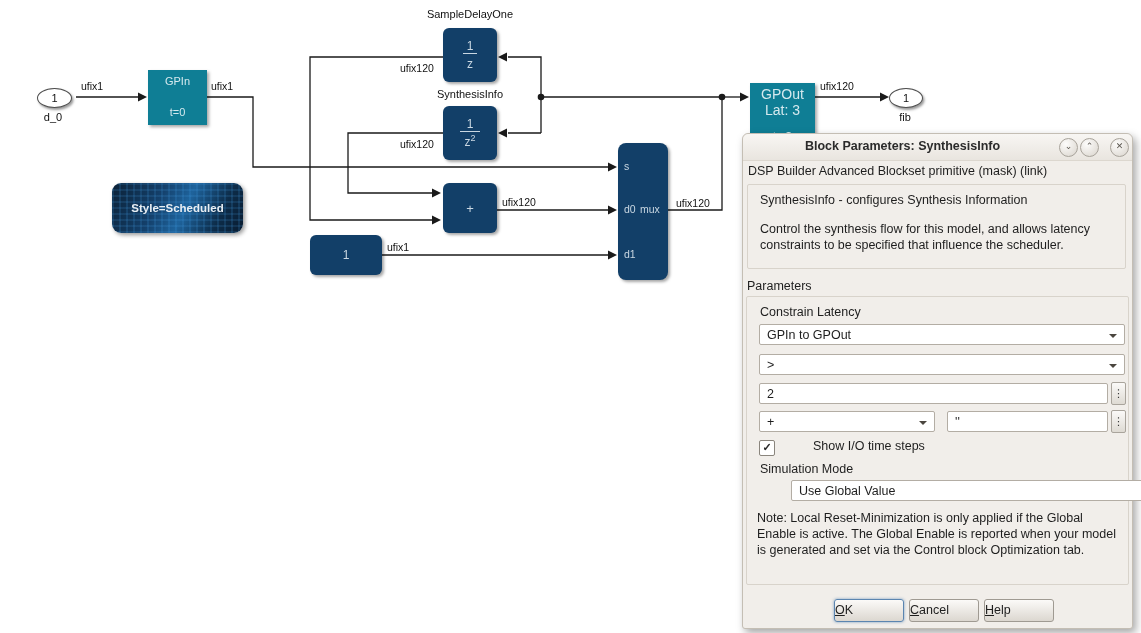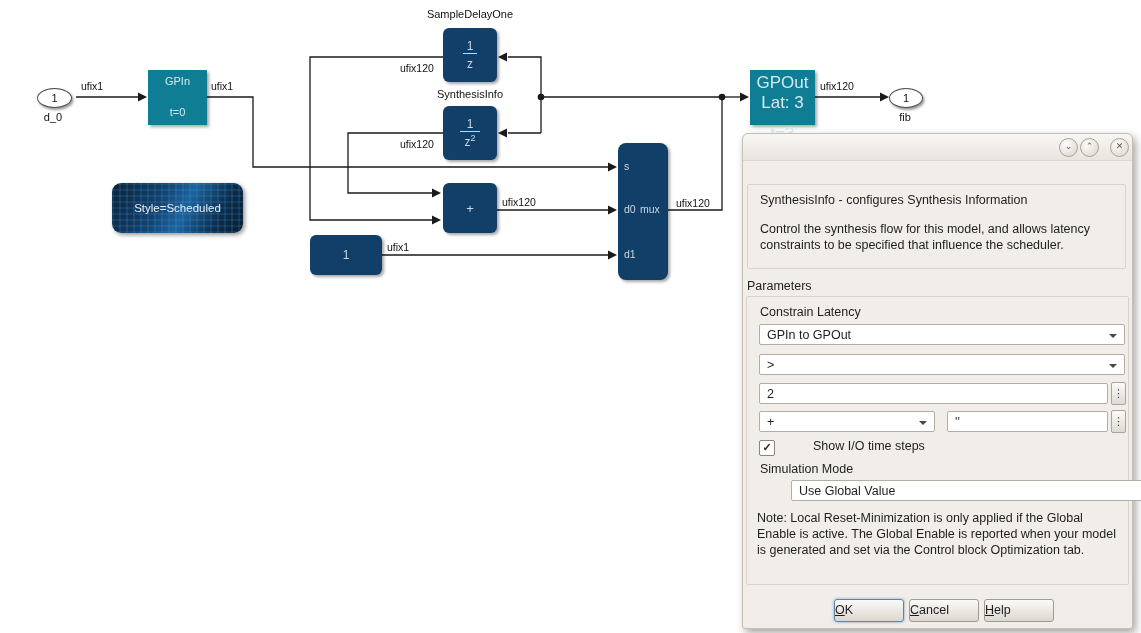--- a/index.html
+++ b/index.html
@@ -122,21 +122,21 @@
   <div class="blkname" style="left:390px;top:88px;width:160px;">SynthesisInfo</div>
   <div class="blk navy" style="left:443px;top:106px;width:54px;height:54px;
        display:flex;align-items:center;justify-content:center;">
     <div class="frac">
       <span>1</span>
       <span class="den"><span>z</span><sup>2</sup></span>
     </div>
   </div>
   <div class="siglabel" style="left:400px;top:138px;">ufix120</div>
 
-  <div class="annotation abs" style="left:112px;top:183px;width:131px;height:50px;">
+  <div class="annotation abs" style="left:112px;top:183px;width:131px;height:50px;font-weight:bold;">
     <span>Style=Scheduled</span>
   </div>
 
   <div class="blk navy" style="left:443px;top:183px;width:54px;height:50px;font-size:13px;
        display:flex;align-items:center;justify-content:center;">
     <span>+</span>
   </div>
   <div class="siglabel" style="left:502px;top:196px;">ufix120</div>
 
   <div class="blk navy" style="left:310px;top:235px;width:72px;height:40px;font-size:12px;
@@ -146,40 +146,42 @@
   <div class="siglabel" style="left:387px;top:241px;">ufix1</div>
 
   <div class="blk navy" style="left:618px;top:143px;width:50px;height:137px;border-radius:8px;font-size:10.5px;">
     <span class="abs" style="left:6px;top:17px;">s</span>
     <span class="abs" style="left:6px;top:60px;">d0</span>
     <span class="abs" style="left:22px;top:60px;">mux</span>
     <span class="abs" style="left:6px;top:105px;">d1</span>
   </div>
   <div class="siglabel" style="left:676px;top:197px;">ufix120</div>
 
-  <div class="blk teal" style="left:750px;top:70px;width:65px;height:55px;font-size:17px;
+  <div class="blk teal" style="left:750px;top:83px;width:65px;height:55px;font-size:14px;
        text-align:center;box-sizing:border-box;padding-top:3px;">
     <div>GPOut</div>
     <div>Lat: 3</div>
     <div style="margin-top:11px;">t=3</div>
   </div>
   <div class="siglabel" style="left:820px;top:80px;">ufix120</div>
 
   <div class="portellipse" style="left:889px;top:88px;width:32px;height:18px;">
     <span>1</span>
   </div>
   <div class="blkname" style="left:875px;top:111px;width:60px;">fib</div>
 
   <div id="dialog">
     <div id="dlg-titlebar">
+      <div id="dlg-title">Block Parameters: SynthesisInfo</div>
       <div class="winbtn" style="left:316px;">⌄</div>
       <div class="winbtn" style="left:337px;">⌃</div>
       <div class="winbtn" style="left:367px;">✕</div>
     </div>
 
+    <div class="dlg-label" style="left:5px;top:30px;">DSP Builder Advanced Blockset primitive (mask) (link)</div>
 
     <div class="inset" style="left:4px;top:50px;width:379px;height:85px;padding:8px 12px;box-sizing:border-box;">
       <div>SynthesisInfo - configures Synthesis Information</div>
       <div class="note" style="margin-top:15px;width:352px;">Control the synthesis flow for this model, and allows latency constraints to be specified that influence the scheduler.</div>
     </div>
 
     <div class="dlg-label" style="left:4px;top:145px;">Parameters</div>
 
     <div class="inset" style="left:3px;top:162px;width:381px;height:287px;">
       <div class="dlg-label" style="left:13px;top:8px;">Constrain Latency</div>

